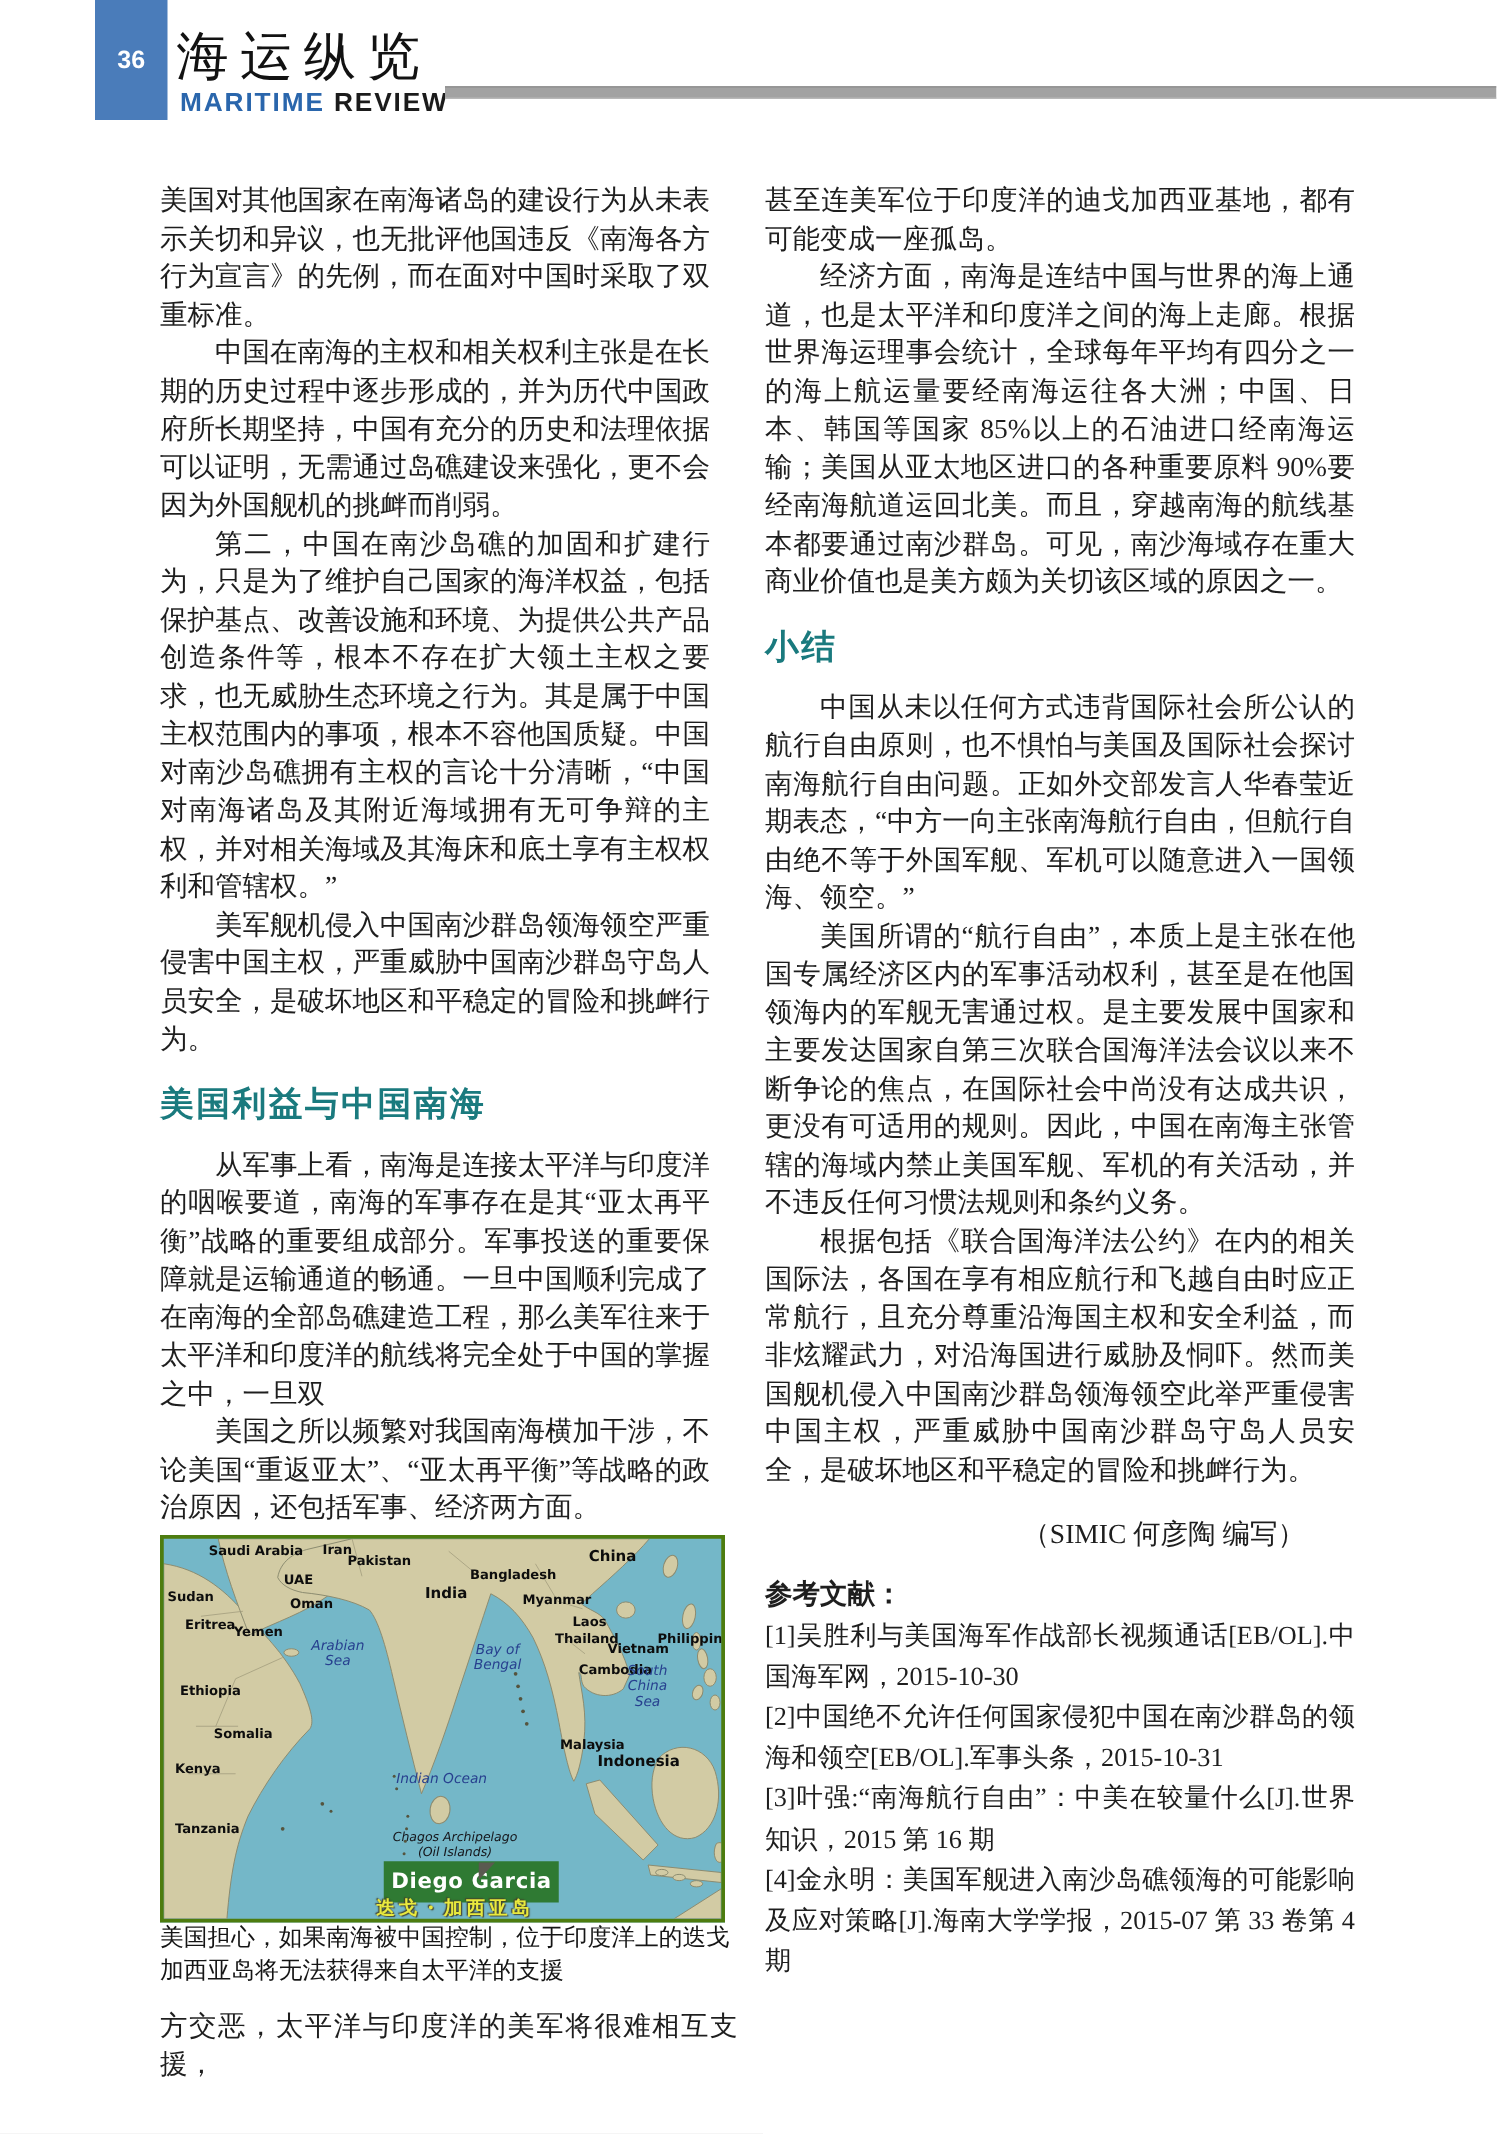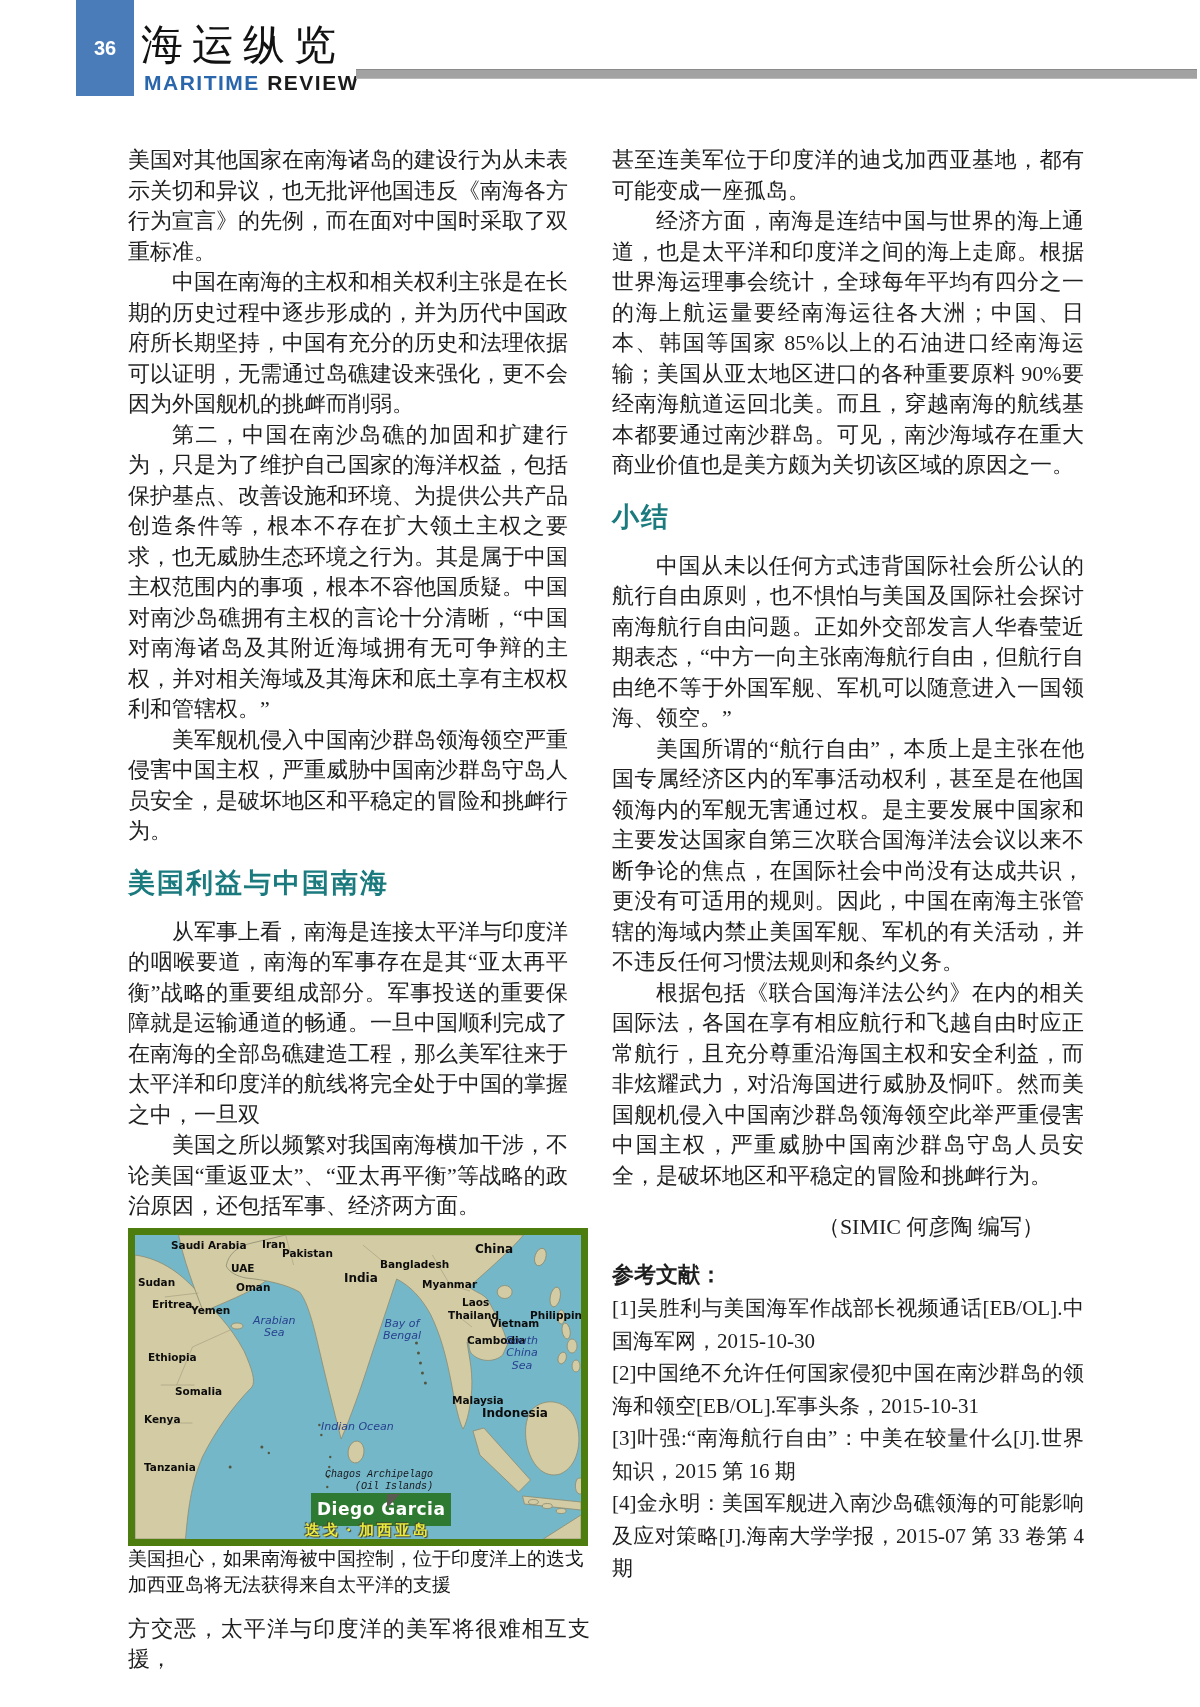--- a/index.html
+++ b/index.html
@@ -28,29 +28,29 @@
   h2.teal{font-family:"Liberation Sans","DejaVu Sans",sans-serif;color:#1a7a7e;font-size:27px;
         font-weight:600;letter-spacing:2px;line-height:36px;margin:18px 0 16px 0;text-align:left;}
   .closing{margin-top:16px !important;width:462px;}
   .attribution{margin-top:20px !important;text-align:right;padding-right:40px;text-indent:0 !important;
         font-size:22px;line-height:31px;}
   .refs-heading{margin-top:16px !important;font-weight:bold;font-size:22px;line-height:34px;text-indent:0 !important;}
   .ref{font-size:21px;line-height:32.5px;text-indent:0 !important;}
 
   
   .map{position:relative;width:446px;height:304px;margin-top:6px;background:#74b7c8;
-        border:7px solid #4d7c0f;overflow:hidden;
+        border:3px solid #4d7c0f;overflow:hidden;
         font-family:"DejaVu Sans","Liberation Sans",sans-serif;}
   .map svg{position:absolute;left:0;top:0;}
   .mlabel{position:absolute;font-size:10.5px;font-weight:bold;color:#0d0d0d;line-height:11.5px;white-space:pre-line;}
   .mlabel.big{font-size:12px;}
   .msea{position:absolute;font-size:11px;font-style:italic;font-weight:500;color:#27408f;
         line-height:12.5px;white-space:pre-line;text-align:center;}
   .mchagos{position:absolute;font-size:10px;font-style:italic;color:#15151a;width:130px;
-        text-align:right;line-height:12px;white-space:pre-line;font-family:Liberation Mono, monospace;}
+        text-align:center;line-height:12px;white-space:pre-line;}
   .dg-box{position:absolute;left:176px;top:258px;background:#2f7a33;color:#ffffff;font-size:17px;
         font-weight:bold;padding:1px 6px 2px 6px;letter-spacing:0.5px;}
   .dg-tri{position:absolute;left:252px;top:259px;width:0;height:0;
         border-left:13px solid #5a5a50;border-bottom:14px solid transparent;}
   .dg-cn{position:absolute;left:170px;top:280px;font-size:15px;font-weight:bold;color:#e9e93e;
         letter-spacing:3px;text-shadow:1px 1px 1px #44442a,-1px -1px 1px #44442a;}
 
   .caption{margin-top:8px;font-family:"Liberation Sans","DejaVu Sans",sans-serif;font-weight:normal;
         font-size:19px;line-height:26px;text-indent:0 !important;text-align:left;color:#151515;width:458px;}
 </style>

